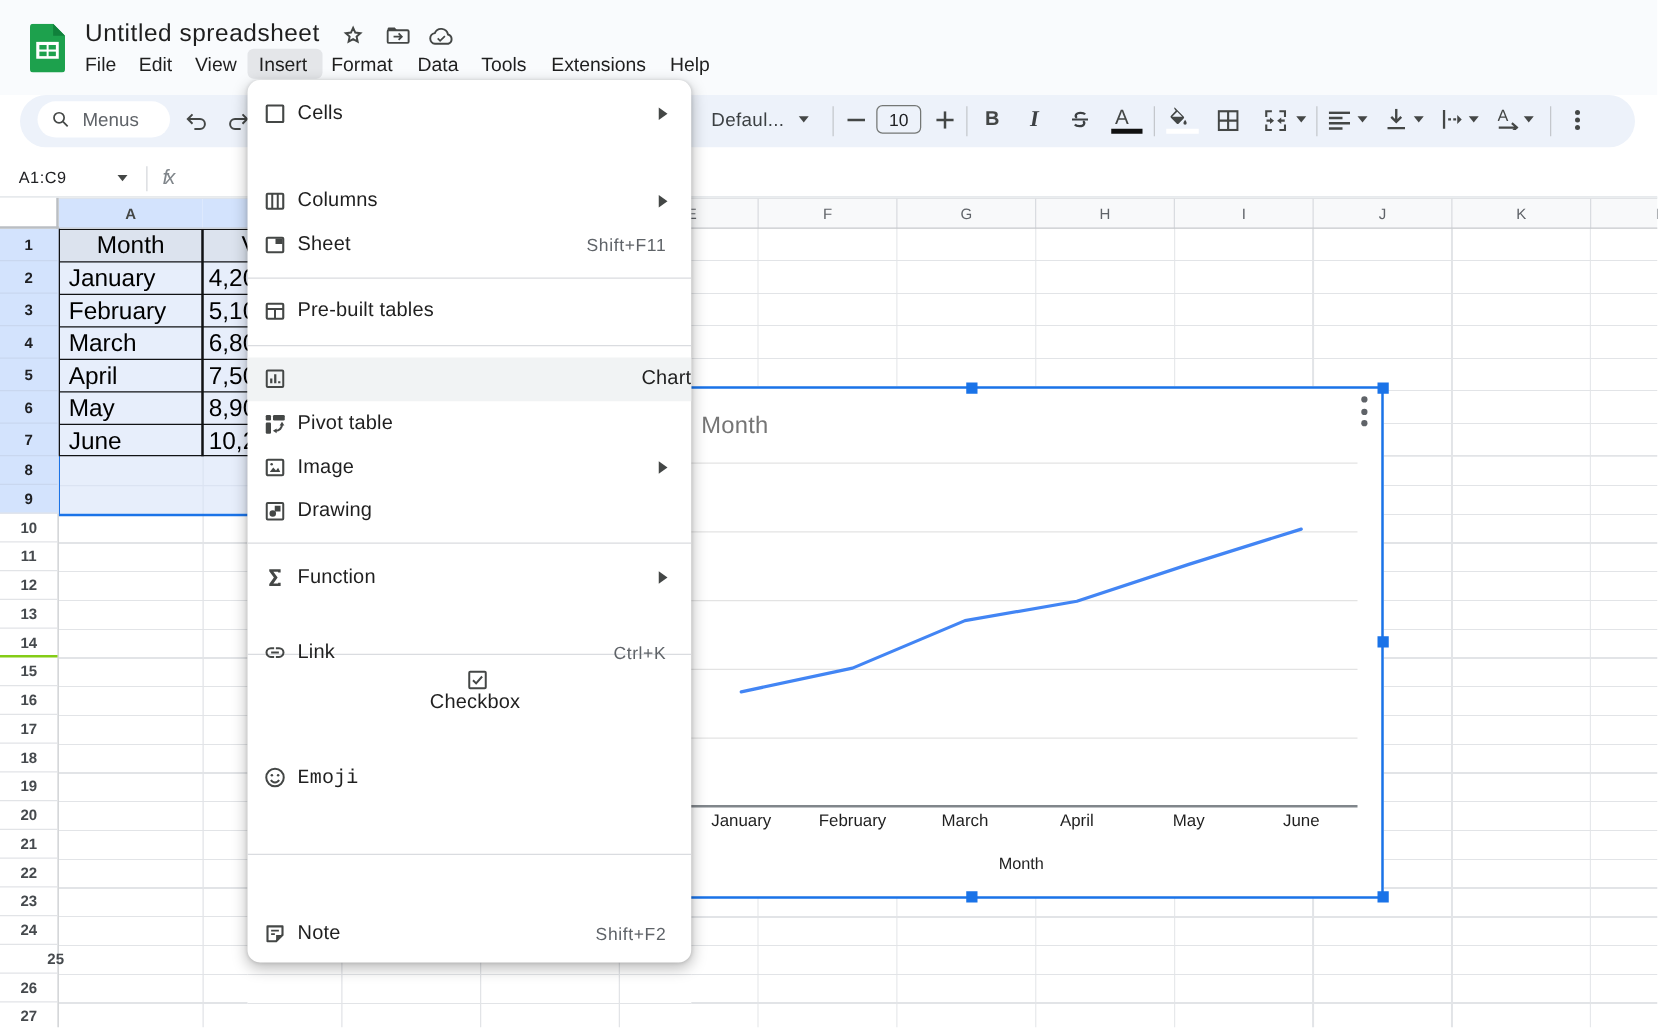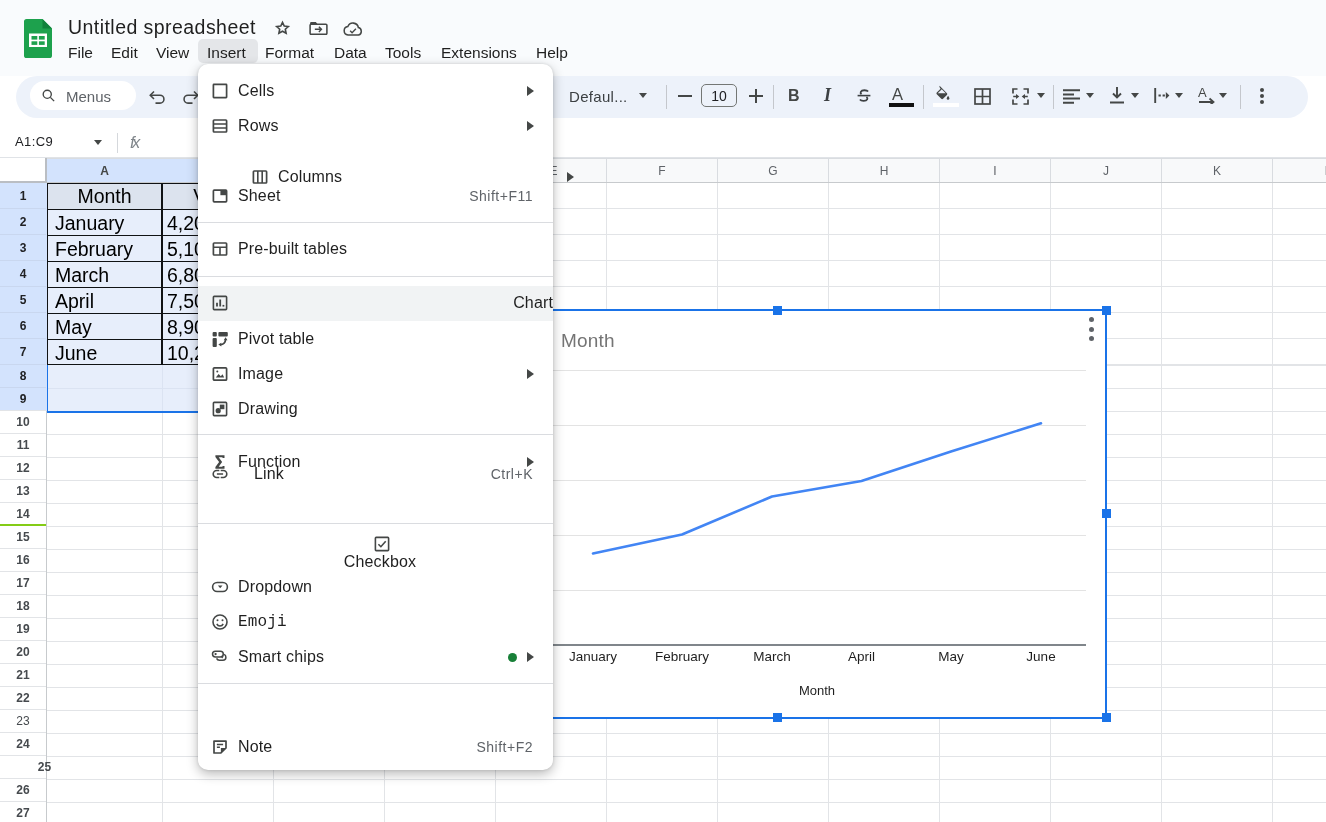--- a/index.html
+++ b/index.html
@@ -97,21 +97,21 @@
   <div class="abs ctr" style="left:0;top:480px;width:46px;height:23px;font-weight:bold;font-size:12px;color:#464a4e;border-bottom:1px solid #e2e4e7;box-sizing:border-box;">13</div>
   <div class="abs ctr" style="left:0;top:503px;width:46px;height:23px;font-weight:bold;font-size:12px;color:#464a4e;border-bottom:2px solid #84cc16;box-sizing:border-box;">14</div>
   <div class="abs ctr" style="left:0;top:526px;width:46px;height:23px;font-weight:bold;font-size:12px;color:#464a4e;border-bottom:1px solid #e2e4e7;box-sizing:border-box;">15</div>
   <div class="abs ctr" style="left:0;top:549px;width:46px;height:23px;font-weight:bold;font-size:12px;color:#464a4e;border-bottom:1px solid #e2e4e7;box-sizing:border-box;">16</div>
   <div class="abs ctr" style="left:0;top:572px;width:46px;height:23px;font-weight:bold;font-size:12px;color:#464a4e;border-bottom:1px solid #e2e4e7;box-sizing:border-box;">17</div>
   <div class="abs ctr" style="left:0;top:595px;width:46px;height:23px;font-weight:bold;font-size:12px;color:#464a4e;border-bottom:1px solid #e2e4e7;box-sizing:border-box;">18</div>
   <div class="abs ctr" style="left:0;top:618px;width:46px;height:23px;font-weight:bold;font-size:12px;color:#464a4e;border-bottom:1px solid #e2e4e7;box-sizing:border-box;">19</div>
   <div class="abs ctr" style="left:0;top:641px;width:46px;height:23px;font-weight:bold;font-size:12px;color:#464a4e;border-bottom:1px solid #e2e4e7;box-sizing:border-box;">20</div>
   <div class="abs ctr" style="left:0;top:664px;width:46px;height:23px;font-weight:bold;font-size:12px;color:#464a4e;border-bottom:1px solid #e2e4e7;box-sizing:border-box;">21</div>
   <div class="abs ctr" style="left:0;top:687px;width:46px;height:23px;font-weight:bold;font-size:12px;color:#464a4e;border-bottom:1px solid #e2e4e7;box-sizing:border-box;">22</div>
-  <div class="abs ctr" style="left:0;top:710px;width:46px;height:23px;font-weight:normal;font-size:12px;color:#464a4e;border-bottom:1px solid #e2e4e7;box-sizing:border-box;">23</div>
+  <div class="abs ctr" style="left:0;top:710px;width:46px;height:23px;font-weight:bold;font-size:12px;color:#464a4e;border-bottom:1px solid #e2e4e7;box-sizing:border-box;">23</div>
   <div class="abs ctr" style="left:0;top:733px;width:46px;height:23px;font-weight:bold;font-size:12px;color:#464a4e;border-bottom:1px solid #e2e4e7;box-sizing:border-box;">24</div>
   <div class="abs ctr" style="left:0;top:756px;width:46px;height:23px;font-weight:bold;font-size:12px;color:#464a4e;border-bottom:1px solid #e2e4e7;box-sizing:border-box;padding-left:43px;">25</div>
   <div class="abs ctr" style="left:0;top:779px;width:46px;height:23px;font-weight:bold;font-size:12px;color:#464a4e;border-bottom:1px solid #e2e4e7;box-sizing:border-box;">26</div>
   <div class="abs ctr" style="left:0;top:802px;width:46px;height:23px;font-weight:bold;font-size:12px;color:#464a4e;border-bottom:1px solid #e2e4e7;box-sizing:border-box;">27</div>
 </div>
 
 <div class="abs" style="left:0;top:158px;width:47px;height:25px;background:#fff;border-right:2px solid #babec3;border-bottom:2px solid #babec3;box-sizing:border-box;"></div>
 
 <div id="chart">
   <div class="abs" style="left:540px;top:309px;width:567px;height:409px;background:#fff;"></div>
@@ -304,31 +304,21 @@
   <div class="abs" style="left:0;top:619px;width:100%;height:1px;background:#dadce0;"></div>
   <div class="mi abs" style="top:9.5px;">
     <span class="mic">
           <svg width="18" height="18" viewBox="0 0 18 18" fill="none" stroke="#444746" stroke-width="1.7">
             <rect x="2.4" y="2.4" width="13.2" height="13.2" rx="0.5"></rect>
           </svg>
         </span>
         <span class="mlab">Cells</span>
     <span class="marr"></span>
   </div>
-  <div class="mi abs" style="top:44.0px;">
-    <span class="mic">
-          <svg width="18" height="18" viewBox="0 0 18 18" fill="none" stroke="#444746" stroke-width="1.7">
-            <rect x="2.4" y="3" width="13.2" height="12" rx="0.8"></rect>
-            <path d="M2.4 7 H15.6 M2.4 11 H15.6" stroke-width="1.6"></path>
-          </svg>
-        </span>
-        <span class="mlab">Rows</span>
-    <span class="marr"></span>
-  </div>
-  <div class="mi abs" style="top:95px;padding-left:40px;">
+  <div class="mi abs" style="top:79.0px;">
     <span class="mic">
           <svg width="18" height="18" viewBox="0 0 18 18" fill="none" stroke="#444746" stroke-width="1.7">
             <rect x="2.4" y="3" width="13.2" height="12" rx="0.8"></rect>
             <path d="M6.8 3 V15 M11.2 3 V15" stroke-width="1.6"></path>
           </svg>
         </span>
         <span class="mlab">Columns</span>
     <span class="marr"></span>
   </div>
   <div class="mi abs" style="top:114.0px;">
@@ -396,70 +386,48 @@
   </div>
   <div class="mi abs" style="top:380.5px;">
     <span class="mic">
           <svg width="18" height="18" viewBox="0 0 18 18">
             <path d="M4.4 2.3 H13.5 V4.9 H11.5 V4.3 H7.7 L11.1 9 L7.7 13.7 H11.5 V13.1 H13.5 V15.7 H4.4 V14.1 L8.1 9 L4.4 3.9 Z" fill="#444746"></path>
           </svg>
         </span>
         <span class="mlab">Function</span>
     <span class="marr"></span>
   </div>
-  <div class="mi abs" style="top:392px;gap:16px;">
+  <div class="mi abs" style="top:440px;">
     <span class="mic">
           <svg width="18" height="18" viewBox="0 0 18 18" fill="none" stroke="#444746" stroke-width="1.7">
             <path d="M8.3 5.5 H5.7 a3.5 3.5 0 0 0 0 7 H8.3 M9.7 5.5 h2.6 a3.5 3.5 0 0 1 0 7 H9.7 M5.9 9 h6.2" stroke-width="1.6"></path>
           </svg>
         </span>
         <span class="mlab">Link</span>
     <span class="msc">Ctrl+K</span>
   </div>
   <div class="mi abs" style="top:471.0px;flex-direction:column;">
     <span class="mic">
           <svg width="18" height="18" viewBox="0 0 18 18" fill="none" stroke="#444746" stroke-width="1.7">
             <rect x="2.4" y="2.4" width="13.2" height="13.2" rx="0.8" stroke-width="1.6"></rect>
             <path d="M5.4 9.2 L7.9 11.7 L12.7 6.2" stroke-width="1.6"></path>
           </svg>
         </span>
         <span class="mlab">Checkbox</span>
-  </div>
-  <div class="mi abs" style="top:505.5px;">
-    <span class="mic">
-          <svg width="18" height="18" viewBox="0 0 18 18" fill="none" stroke="#444746" stroke-width="1.7">
-            <rect x="1.6" y="4.5" width="14.8" height="9" rx="4.5" stroke-width="1.6"></rect>
-            <path d="M6.9 7.4 h4.6 l-2.3 2.8 z" fill="#444746" stroke="none"></path>
-          </svg>
-        </span>
-        <span class="mlab">Dropdown</span>
   </div>
   <div class="mi abs" style="top:540.0px;font-family:Liberation Mono, monospace;">
     <span class="mic">
           <svg width="18" height="18" viewBox="0 0 18 18" fill="none" stroke="#444746" stroke-width="1.7">
             <circle cx="9" cy="9" r="7" stroke-width="1.6"></circle>
             <circle cx="6.5" cy="7.2" r="1" fill="#444746" stroke="none"></circle>
             <circle cx="11.5" cy="7.2" r="1" fill="#444746" stroke="none"></circle>
             <path d="M5.8 10.9 a3.5 3.5 0 0 0 6.4 0" stroke-width="1.5"></path>
           </svg>
         </span>
         <span class="mlab">Emoji</span>
-  </div>
-  <div class="mi abs" style="top:575.5px;">
-    <span class="mic">
-          <svg width="18" height="18" viewBox="0 0 18 18" fill="none" stroke="#444746" stroke-width="1.7">
-            <rect x="1.5" y="3.2" width="10.8" height="5.8" rx="2.9" stroke-width="1.5"></rect>
-            <circle cx="4.6" cy="6.1" r="1.15" fill="#444746" stroke="none"></circle>
-            <path d="M13 6.4 a3 3 0 0 1 1.9 2.8 a3 3 0 0 1 -3 3 H8.3 a3 3 0 0 1 -2.7 -1.8" stroke-width="1.5"></path>
-            <path d="M9.7 8.6 h3 l-1.5 1.8 z" fill="#444746" stroke="none"></path>
-          </svg>
-        </span>
-        <span class="mlab">Smart chips</span>
-    <span class="mdot"></span>
-        <span class="marr"></span>
   </div>
   <div class="mi abs" style="top:665.0px;">
     <span class="mic">
           <svg width="18" height="18" viewBox="0 0 18 18" fill="none" stroke="#444746" stroke-width="1.7">
             <path d="M3 3.1 H15 V9.9 L9.9 15 H3 Z" stroke-width="1.7" stroke-linejoin="round"></path>
             <path d="M9.9 15 L9.9 9.9 L15 9.9 Z" fill="#444746" stroke="none"></path>
             <path d="M5.9 6.5 H12.1 M5.9 9.3 H8.9" stroke-width="1.5"></path>
           </svg>
         </span>
         <span class="mlab">Note</span>

